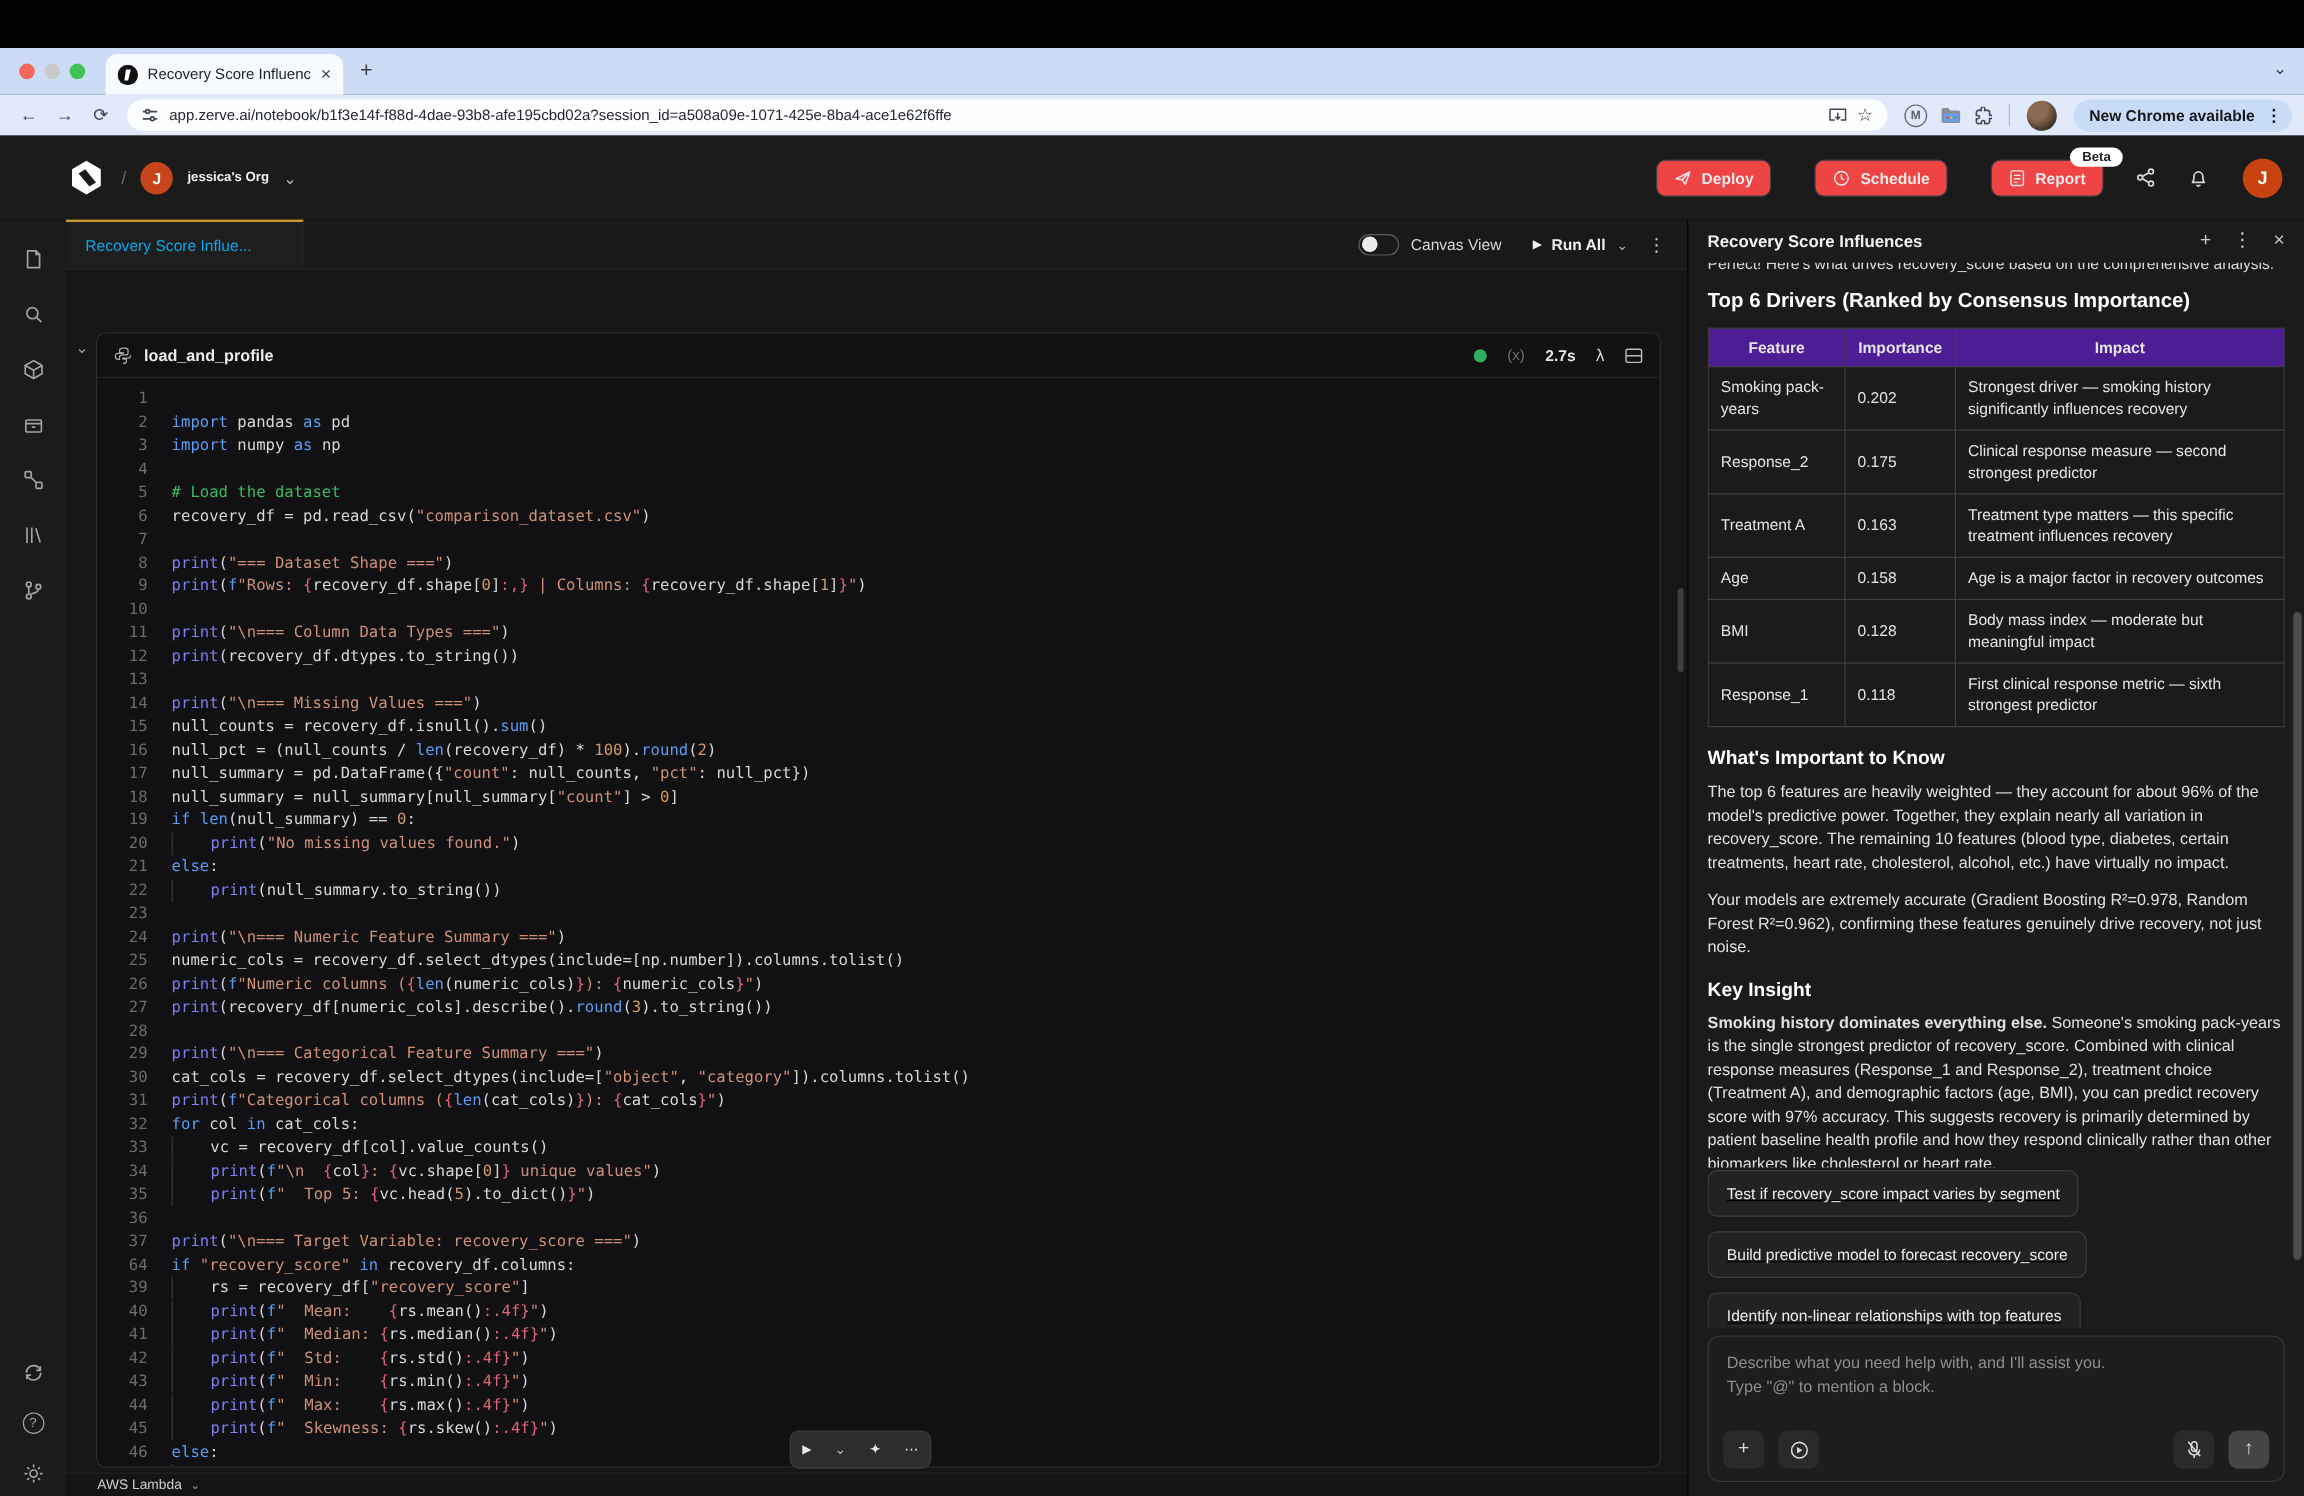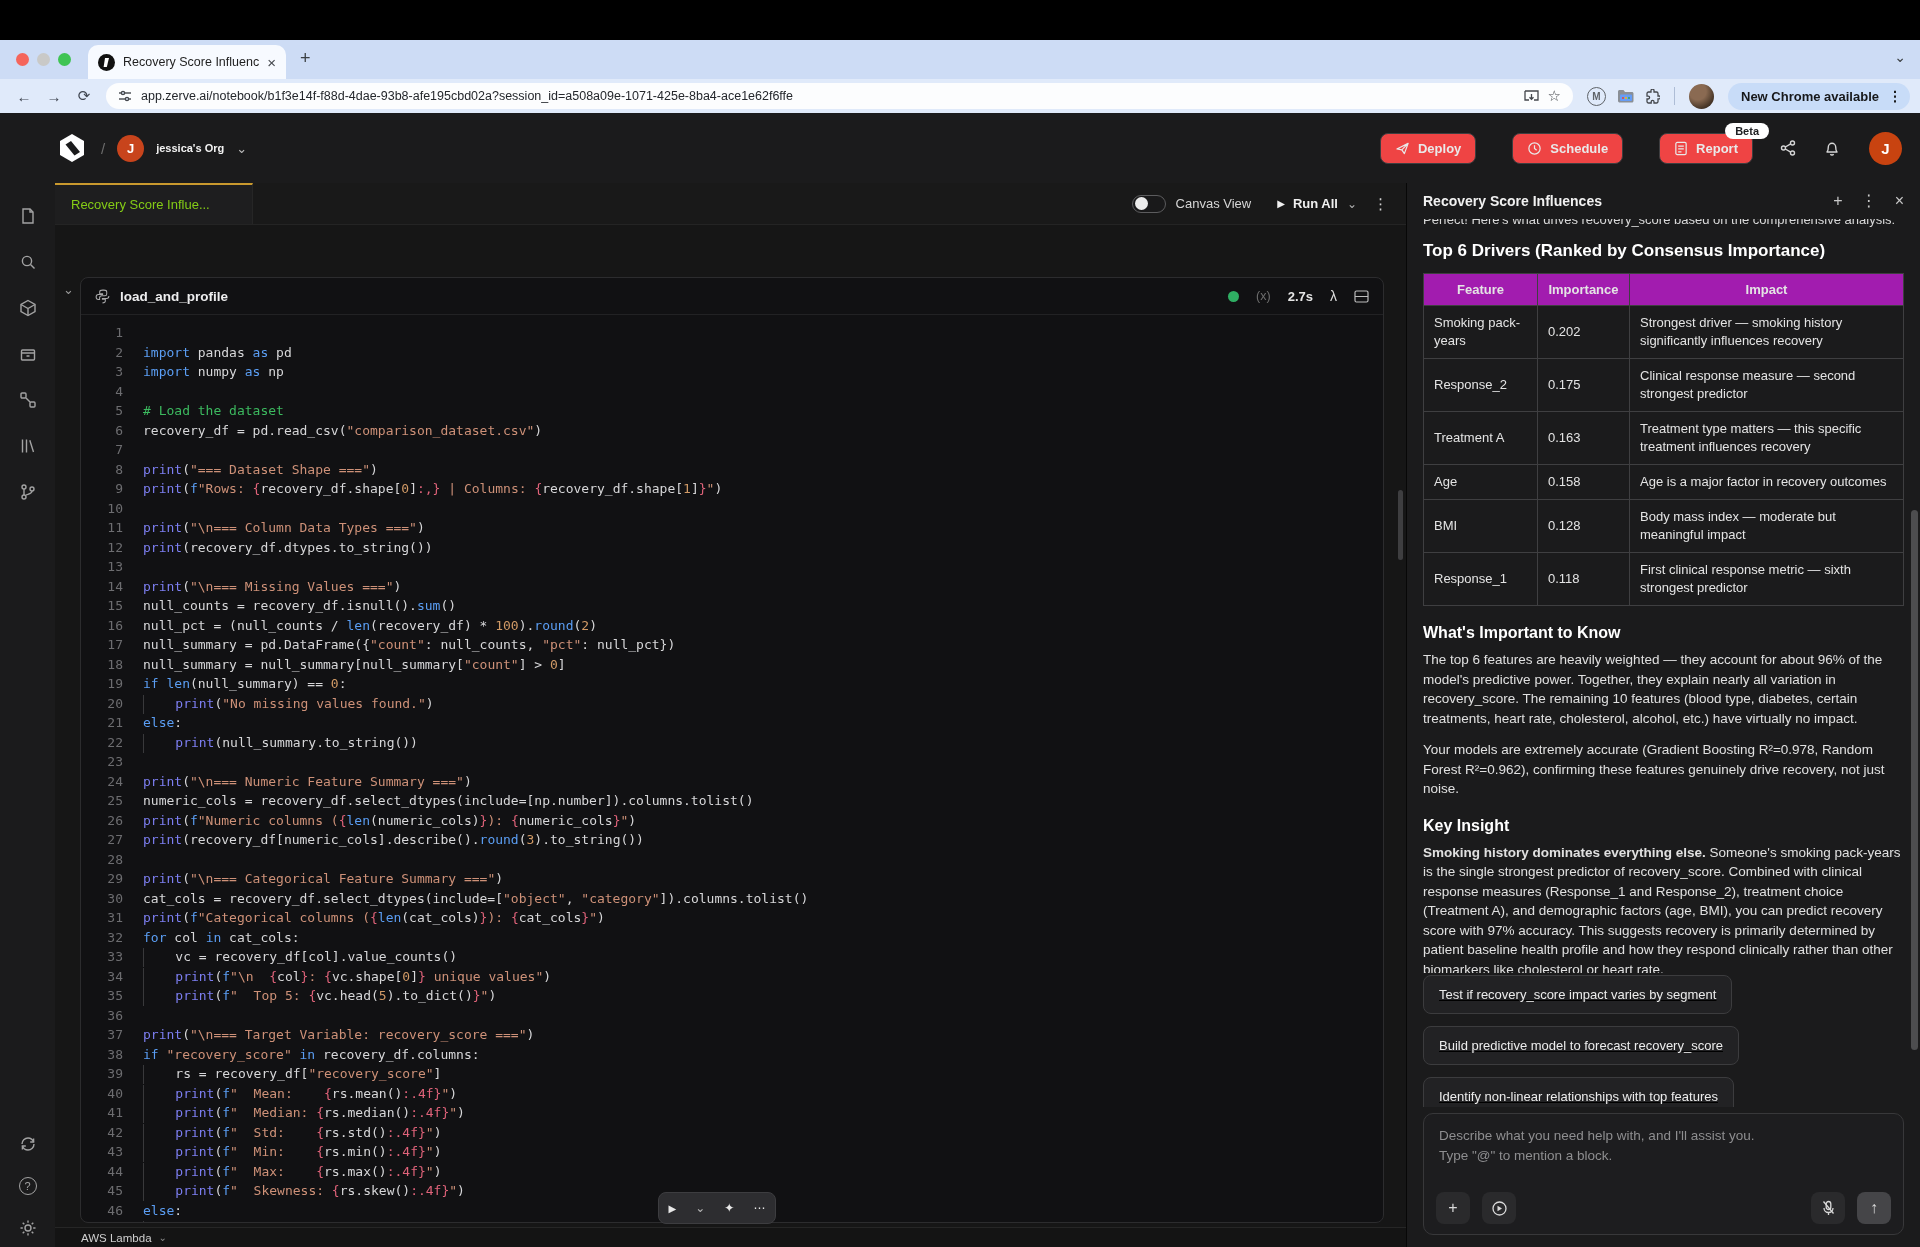--- a/index.html
+++ b/index.html
@@ -46,21 +46,21 @@
 
   
   .app-body { display:flex; height:1064px; }
   .rail { width:55px; background:#1b1b1c; display:flex; flex-direction:column; align-items:center; padding-top:24px; gap:28px; position:relative; flex:none; }
   .rail svg { stroke:#a3a3a3; fill:none; stroke-width:1.4; }
   .rail-bottom { position:absolute; bottom:10px; display:flex; flex-direction:column; align-items:center; gap:24px; }
   .help-circle { width:18px; height:18px; border:1.4px solid #a3a3a3; border-radius:50%; color:#a3a3a3; font-size:11px; display:flex; align-items:center; justify-content:center; }
 
   .main { flex:1; display:flex; flex-direction:column; background:#161616; min-width:0; }
   .doc-tabbar { height:42px; background:#191919; display:flex; align-items:center; border-bottom:1px solid #242424; }
-  .doc-tab { width:198px; height:100%; background:#1e1e1f; border-top:2px solid #c9992e; border-right:1px solid #262626; display:flex; align-items:center; padding:0 16px; font-size:13px; color:#84cc16; white-space:nowrap; overflow:hidden; }
+  .doc-tab { width:198px; height:100%; background:#1e1e1f; border-top:2px solid #c9992e; border-right:1px solid #262626; display:flex; align-items:center; padding:0 16px; font-size:13px; color:#0ea5e9; white-space:nowrap; overflow:hidden; }
   .bar-right { margin-left:auto; display:flex; align-items:center; padding-right:18px; }
   .toggle { width:34px; height:18px; background:#19191a; border:1px solid #5c5c5e; border-radius:9px; position:relative; }
   .knob { position:absolute; left:2px; top:1.5px; width:13px; height:13px; border-radius:50%; background:#ececec; }
   .cv-label { font-size:13px; color:#d6d6d6; margin:0 26px 0 10px; }
   .play-ic { color:#f0f0f0; font-size:10px; margin-right:8px; }
   .runall { font-size:13px; font-weight:600; color:#f0f0f0; }
   .ra-chev { color:#b0b0b0; font-size:12px; margin:0 16px 0 9px; }
   .bar-kebab { color:#d0d0d0; font-size:15px; }
 
   .canvas { flex:1; position:relative; background:#161616; }
@@ -92,21 +92,21 @@
   
   .panel { width:514px; flex:none; background:#1b1b1c; border-left:1px solid #070707; display:flex; flex-direction:column; position:relative; }
   .panel-head { height:36px; flex:none; display:flex; align-items:center; padding:0 16px; gap:18px; }
   .panel-title { font-size:14px; font-weight:700; color:#f1f1f1; flex:1; }
   .phicon { color:#c9c9c9; font-size:16px; line-height:1; }
   .panel-body { flex:1; overflow:hidden; padding:0 16px; display:flex; flex-direction:column; min-height:0; }
   .scrolltext { flex:1; overflow:hidden; min-height:0; }
   .intro { margin-top:-7px; font-size:13px; color:#d9d9d9; white-space:nowrap; overflow:hidden; }
   .drivers-h { font-size:17px; font-weight:700; color:#fff; margin:14px 0 12px; }
   .drv-table { width:100%; border-collapse:collapse; font-size:13px; color:#e4e4e4; }
-  .drv-table th { border:1px solid #3f3f41; padding:8px 6px; font-weight:700; text-align:center; background:#a21caf; }
+  .drv-table th { border:1px solid #3f3f41; padding:8px 6px; font-weight:700; text-align:center; background:#4c1d95; }
   .drv-table td { border:1px solid #3f3f41; padding:8px 10px; line-height:18px; vertical-align:middle; }
   .col-feature{ width:114px; } .col-imp{ width:92px; }
   .sec-h { font-size:16px; font-weight:700; color:#fff; margin:18px 0 8px; }
   .panel-body p { font-size:13.5px; line-height:19.5px; color:#e0e0e0; margin:0 0 12px; }
   .suggestions { height:132px; flex:none; overflow:hidden; display:flex; flex-direction:column; gap:12px; margin-top:2px;text-decoration:underline; }
   .sug { width:fit-content; background:#222224; border:1px solid #3c3c3e; border-radius:8px; color:#ececec; font-size:13px; padding:11px 15px; text-align:left; font-family:inherit; }
   .chatbox { flex:none; height:122px; margin:6px 0 12px; background:#1d1d1f; border:1px solid #38383a; border-radius:10px; position:relative; padding:12px 15px; }
   .ph { font-size:13.5px; line-height:20px; color:#8e8e90; }
   .chat-controls { position:absolute; left:12px; right:12px; bottom:10px; display:flex; gap:12px; align-items:center; }
   .cbtn { width:34px; height:32px; border-radius:8px; background:#2a2a2c; color:#d9d9d9; display:flex; align-items:center; justify-content:center; font-size:16px; }
@@ -466,21 +466,21 @@
               </div>
               <div class="code-line">
                 <span class="ln">36</span>
                 <span class="ct"></span>
               </div>
               <div class="code-line">
                 <span class="ln">37</span>
                 <span class="ct"><span class="tk-f">print</span><span class="tk-p">(</span><span class="tk-s">"\n=== Target Variable: recovery_score ==="</span><span class="tk-p">)</span></span>
               </div>
               <div class="code-line">
-                <span class="ln">38</span>
+                <span class="ln">64</span>
                 <span class="ct"><span class="tk-k">if</span><span class="tk-p"> </span><span class="tk-s">"recovery_score"</span><span class="tk-p"> </span><span class="tk-k">in</span><span class="tk-p"> recovery_df.columns:</span></span>
               </div>
               <div class="code-line">
                 <span class="ln">39</span>
                 <span class="ct"><span class="tk-g"></span><span class="tk-p">    rs = recovery_df[</span><span class="tk-s">"recovery_score"</span><span class="tk-p">]</span></span>
               </div>
               <div class="code-line">
                 <span class="ln">40</span>
                 <span class="ct"><span class="tk-g"></span><span class="tk-p">    </span><span class="tk-f">print</span><span class="tk-p">(</span><span class="tk-k">f</span><span class="tk-s">"  Mean:    </span><span class="tk-m">{</span><span class="tk-p">rs.mean()</span><span class="tk-m">:.4f}</span><span class="tk-s">"</span><span class="tk-p">)</span></span>
               </div>

